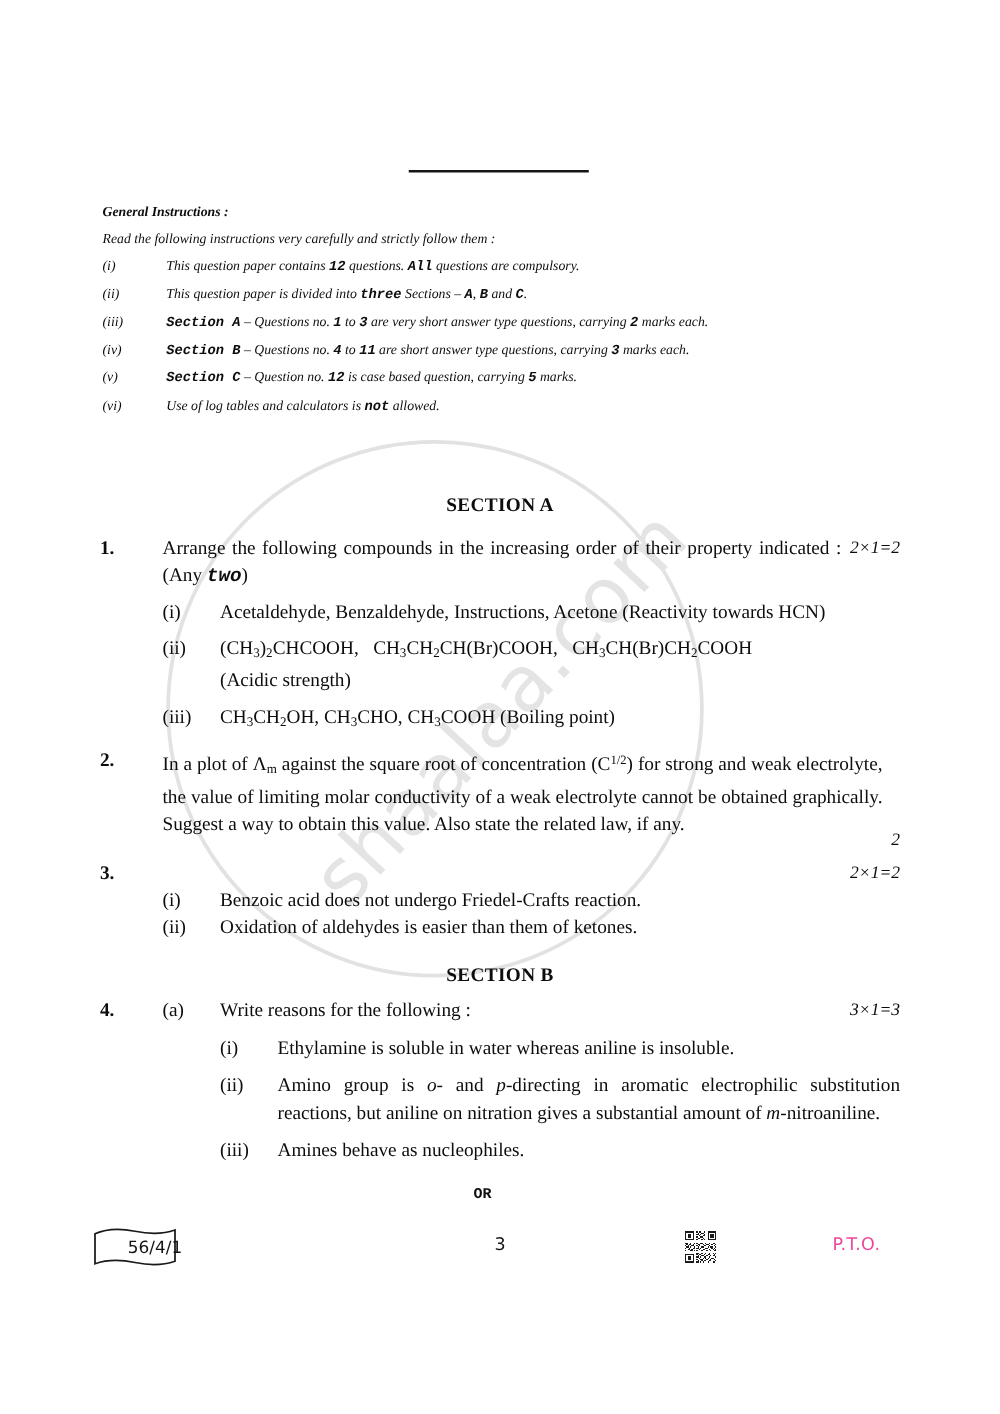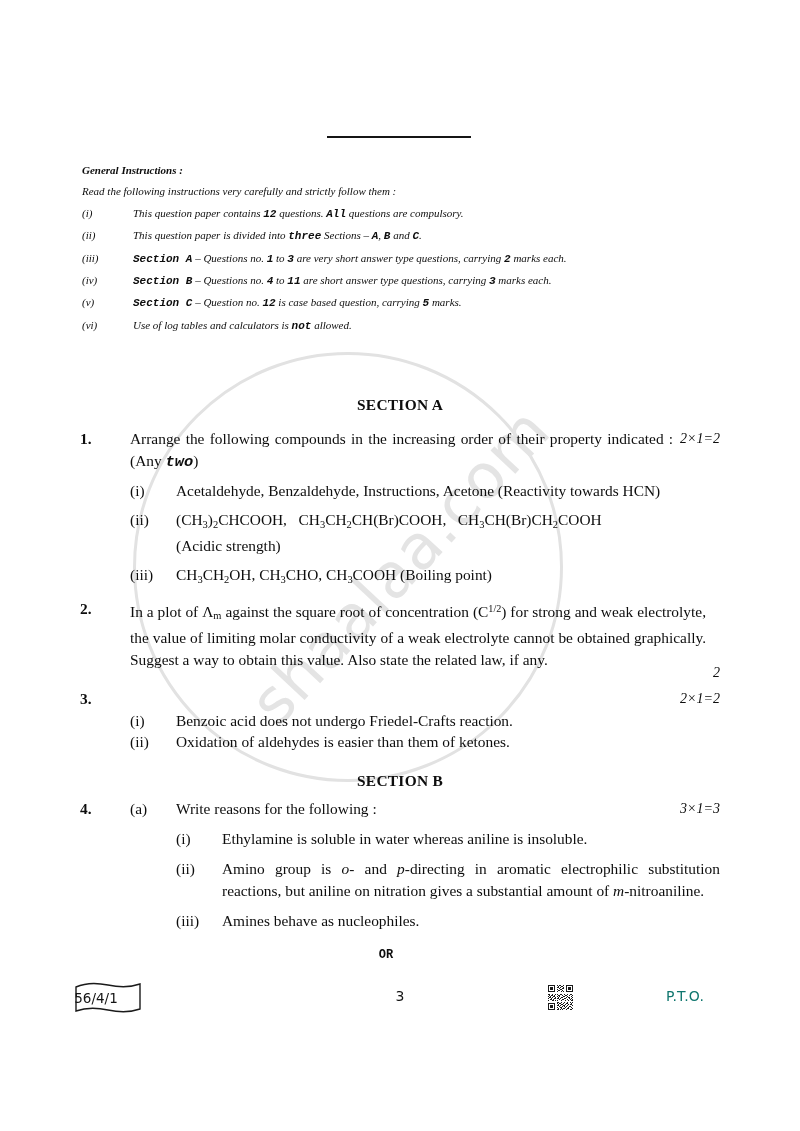--- a/index.html
+++ b/index.html
@@ -174,21 +174,21 @@
   .code-badge {
     position: absolute;
     left: 74px;
     top: 982px;
     width: 68px;
     height: 32px;
   }
   .code-badge svg { display: block; }
   .code-text {
     position: absolute;
-    left: 62px;
+    left: 90px;
     top: 982px;
     width: 68px;
     height: 32px;
     display: flex;
     align-items: center;
     justify-content: center;
     font-family: "DejaVu Sans", sans-serif;
     font-size: 13.5px;
     color: #141414;
   }
@@ -209,21 +209,21 @@
     width: 27px;
     height: 27px;
   }
   .pto {
     position: absolute;
     left: 666px;
     top: 988px;
     font-family: "DejaVu Sans", sans-serif;
     font-size: 14px;
     letter-spacing: 0.2px;
-    color: #0f766e;
+    color: #ec4899;
   }
 
   .site-footer {
     position: absolute;
     left: 22px;
     top: 1092px;
     font-family: "DejaVu Sans", sans-serif;
     font-size: 19.5px;
     color: #1b1b1b;
     z-index: 3;

